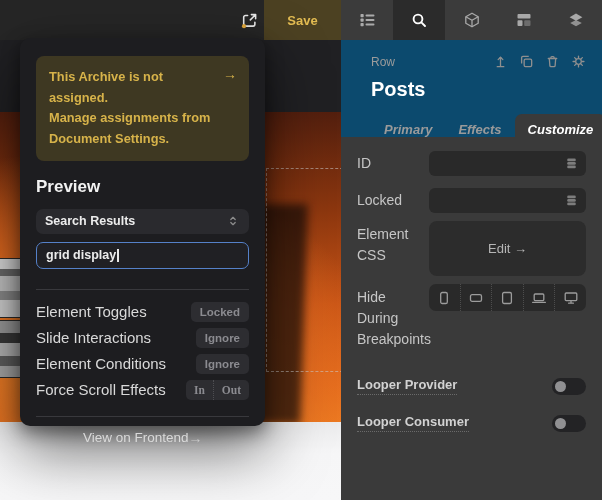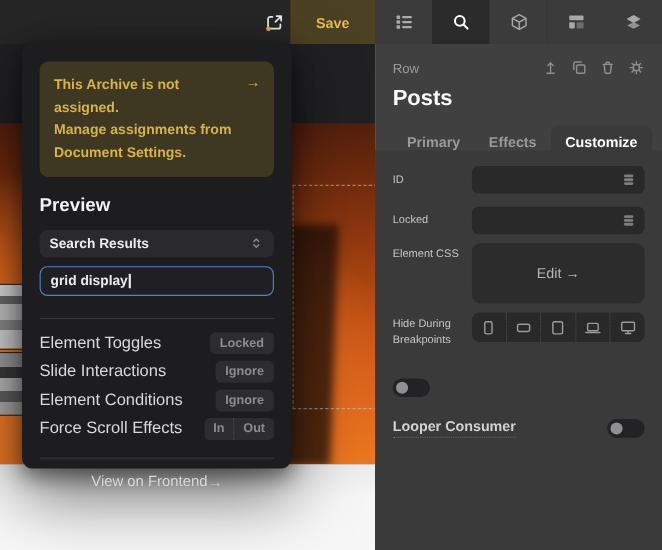--- a/index.html
+++ b/index.html
@@ -57,43 +57,43 @@
   .dropdown span { color:#ececec; font-size:12.5px; font-weight:700; }
   .searchbox { margin-top:8px; height:27px; background:#202024; border:1.5px solid #5581c9; border-radius:7px;
     display:flex; align-items:center; padding:0 9px; cursor:text; }
   .searchbox .val { color:#ececec; font-size:12.5px; font-weight:700; }
   .caret { display:inline-block; width:1.5px; height:13px; background:#e8e8e8; margin-left:1px; }
   .divider { height:1px; background:#39393d; margin-top:20px; }
   .plist { margin-top:9px; }
   .prow { height:26px; display:flex; align-items:center; justify-content:space-between; }
   .prow .plabel { color:#d9d9d9; font-size:15px; }
   .badge { background:#2d2d31; border-radius:5px; padding:4px 9px; color:#8b8b90; font-size:11.5px; font-weight:600; cursor:pointer; }
-  .badge-split { display:flex; background:#2d2d31; border-radius:5px; overflow:hidden; cursor:pointer; }
+  .badge-split { display:flex; background:#2d2d31; border-radius:5px; overflow:hidden; cursor:pointer;font-family:Liberation Serif, serif; }
   .badge-split span { padding:4px 8px; color:#8b8b90; font-size:11.5px; font-weight:600; }
   .badge-split span + span { border-left:1px dotted #4e4e52; }
   .divider2 { height:1px; background:#39393d; margin-top:13px; }
   .pfooter { margin-top:11px; height:20px; display:flex; align-items:center; justify-content:flex-start; cursor:pointer;margin-left:47px; }
   .pfooter .flabel { color:#d9d9d9; font-size:13.5px; }
   .pfooter .farrow { color:#c9c9c9; font-size:14px; }
 
   
-  .inspector { position:absolute; left:341px; top:40px; width:261px; height:460px; z-index:20; background:#404040; }
+  .inspector { position:absolute; left:341px; top:40px; width:261px; height:460px; z-index:20; background:#0c4a6e;padding-left:14px; }
   .ins-head { padding:14px 16px 0 16px; }
   .ins-row1 { display:flex; align-items:center; justify-content:space-between; }
   .el-type { color:#9b9b9b; font-size:12px; }
   .ins-actions { display:flex; gap:11px; }
   .ins-actions .abtn { background:none; border:none; padding:0; cursor:pointer; display:flex; }
   .el-title { color:#ffffff; font-size:20px; font-weight:700; margin-top:9px; }
-  .tabs { display:flex; margin-top:13px; }
+  .tabs { display:flex; margin-top:13px;font-style:italic; }
   .tab { padding:8px 13px; color:#9a9a9a; font-size:13px; font-weight:600; cursor:pointer; }
   .tab.active { background:#3a3a3a; color:#ffffff; font-weight:700; border-radius:7px 7px 0 0; }
   .ins-content { position:absolute; left:0; right:0; top:97px; bottom:0; background:#3a3a3a; padding:14px 16px 0 16px; }
   .frow { display:flex; align-items:center; margin-bottom:12px; }
   .frow.top { align-items:flex-start; }
-  .frow label { width:72px; flex:0 0 72px; color:#c6c6c6; font-size:10px; line-height:1.5; }
+  .frow label { width:72px; flex:0 0 72px; color:#c6c6c6; font-size:14px; line-height:1.5; }
   .frow.top label { padding-top:3px; }
   .finput { flex:1; height:25px; background:#292929; border-radius:6px; position:relative; cursor:text; }
   .finput svg { position:absolute; right:8px; top:6px; }
   .css-box { flex:1; height:55px; background:#2c2c2c; border-radius:8px;
     display:flex; align-items:center; justify-content:center; cursor:pointer; }
   .css-box span { color:#b5b5b5; font-size:13px; }
   .bp-group { flex:1; height:27px; background:#292929; border-radius:7px; display:flex; }
   .bp-cell { flex:1 1 0; display:flex; align-items:center; justify-content:center; cursor:pointer; }
   .bp-cell + .bp-cell { border-left:1px dotted #4d4d4d; }
   .cond-group { flex:1; height:25px; display:flex; border-radius:6px; overflow:hidden; }
@@ -335,20 +335,21 @@
                 <line x1="8" y1="10.8" x2="8" y2="12.6"></line>
                 <line x1="5.6" y1="13.2" x2="10.4" y2="13.2"></line>
               </svg>
           </div>
         </div>
       </div>
 
 
 
       <div class="toggle-row">
+        <span class="tlabel">Looper Provider</span>
         <div class="switch">
             <div class="knob"></div>
           </div>
       </div>
       <div class="toggle-row" style="margin-top:19px;">
         <span class="tlabel">Looper Consumer</span>
         <div class="switch">
             <div class="knob"></div>
           </div>
       </div>

